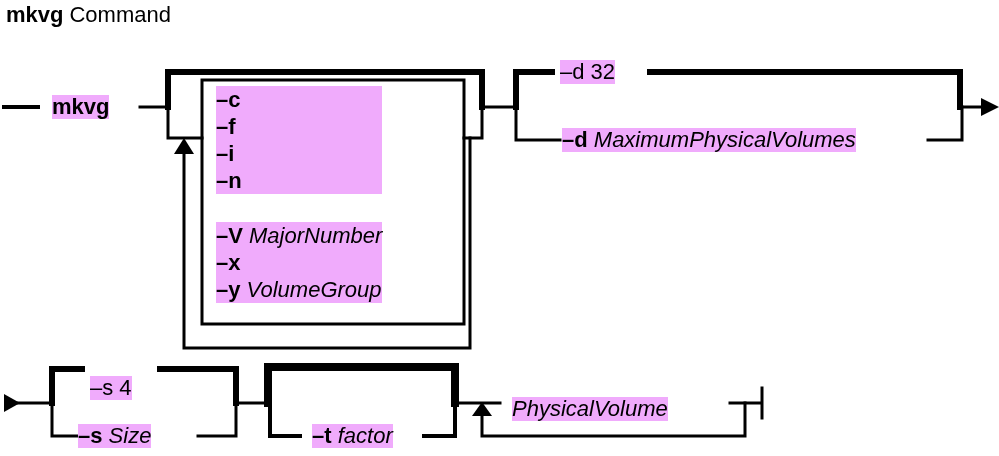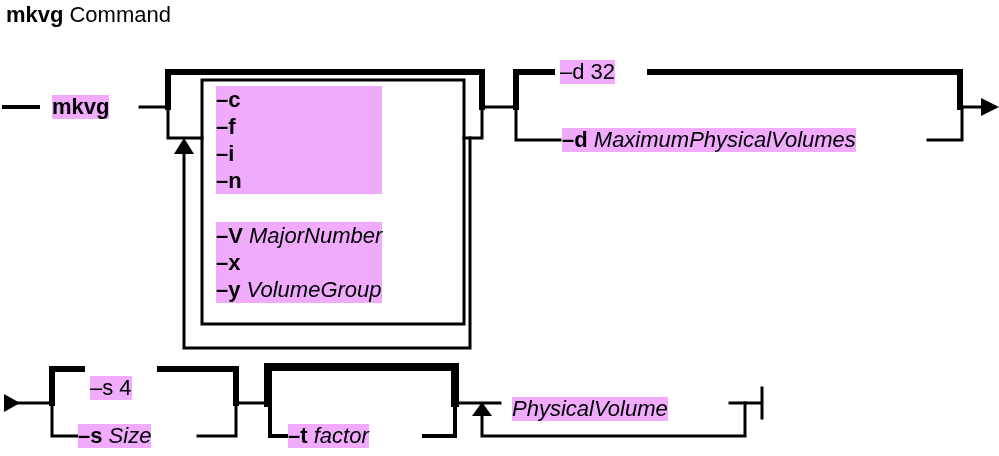--- a/index.html
+++ b/index.html
@@ -64,14 +64,14 @@
   <div class="lbl" style="position:relative; line-height:27px;margin-top:28px;"><span class="b">–V</span> <span class="i">MajorNumber</span></div>
   <div class="lbl" style="position:relative; line-height:27px;"><span class="b">–x</span></div>
   <div class="lbl" style="position:relative; line-height:27px;"><span class="b">–y</span> <span class="i">VolumeGroup</span></div>
 </div>
 
 <div class="lbl" style="left:560px; top:60px;">–d 32</div>
 <div class="lbl" style="left:562px; top:128px;"><span class="b">–d</span> <span class="i">MaximumPhysicalVolumes</span></div>
 
 <div class="lbl" style="left:90px; top:369px;margin-top:7px;">–s 4</div>
 <div class="lbl" style="left:78px; top:424px;"><span class="b">–s</span> <span class="i">Size</span></div>
-<div class="lbl" style="left:288px; top:424px;text-align:center;"><span class="b">–t</span> <span class="i">factor</span></div>
+<div class="lbl" style="left:312px; top:424px;text-align:center;"><span class="b">–t</span> <span class="i">factor</span></div>
 <div class="lbl i" style="left:512px; top:397px;">PhysicalVolume</div>
 
 </body></html>

